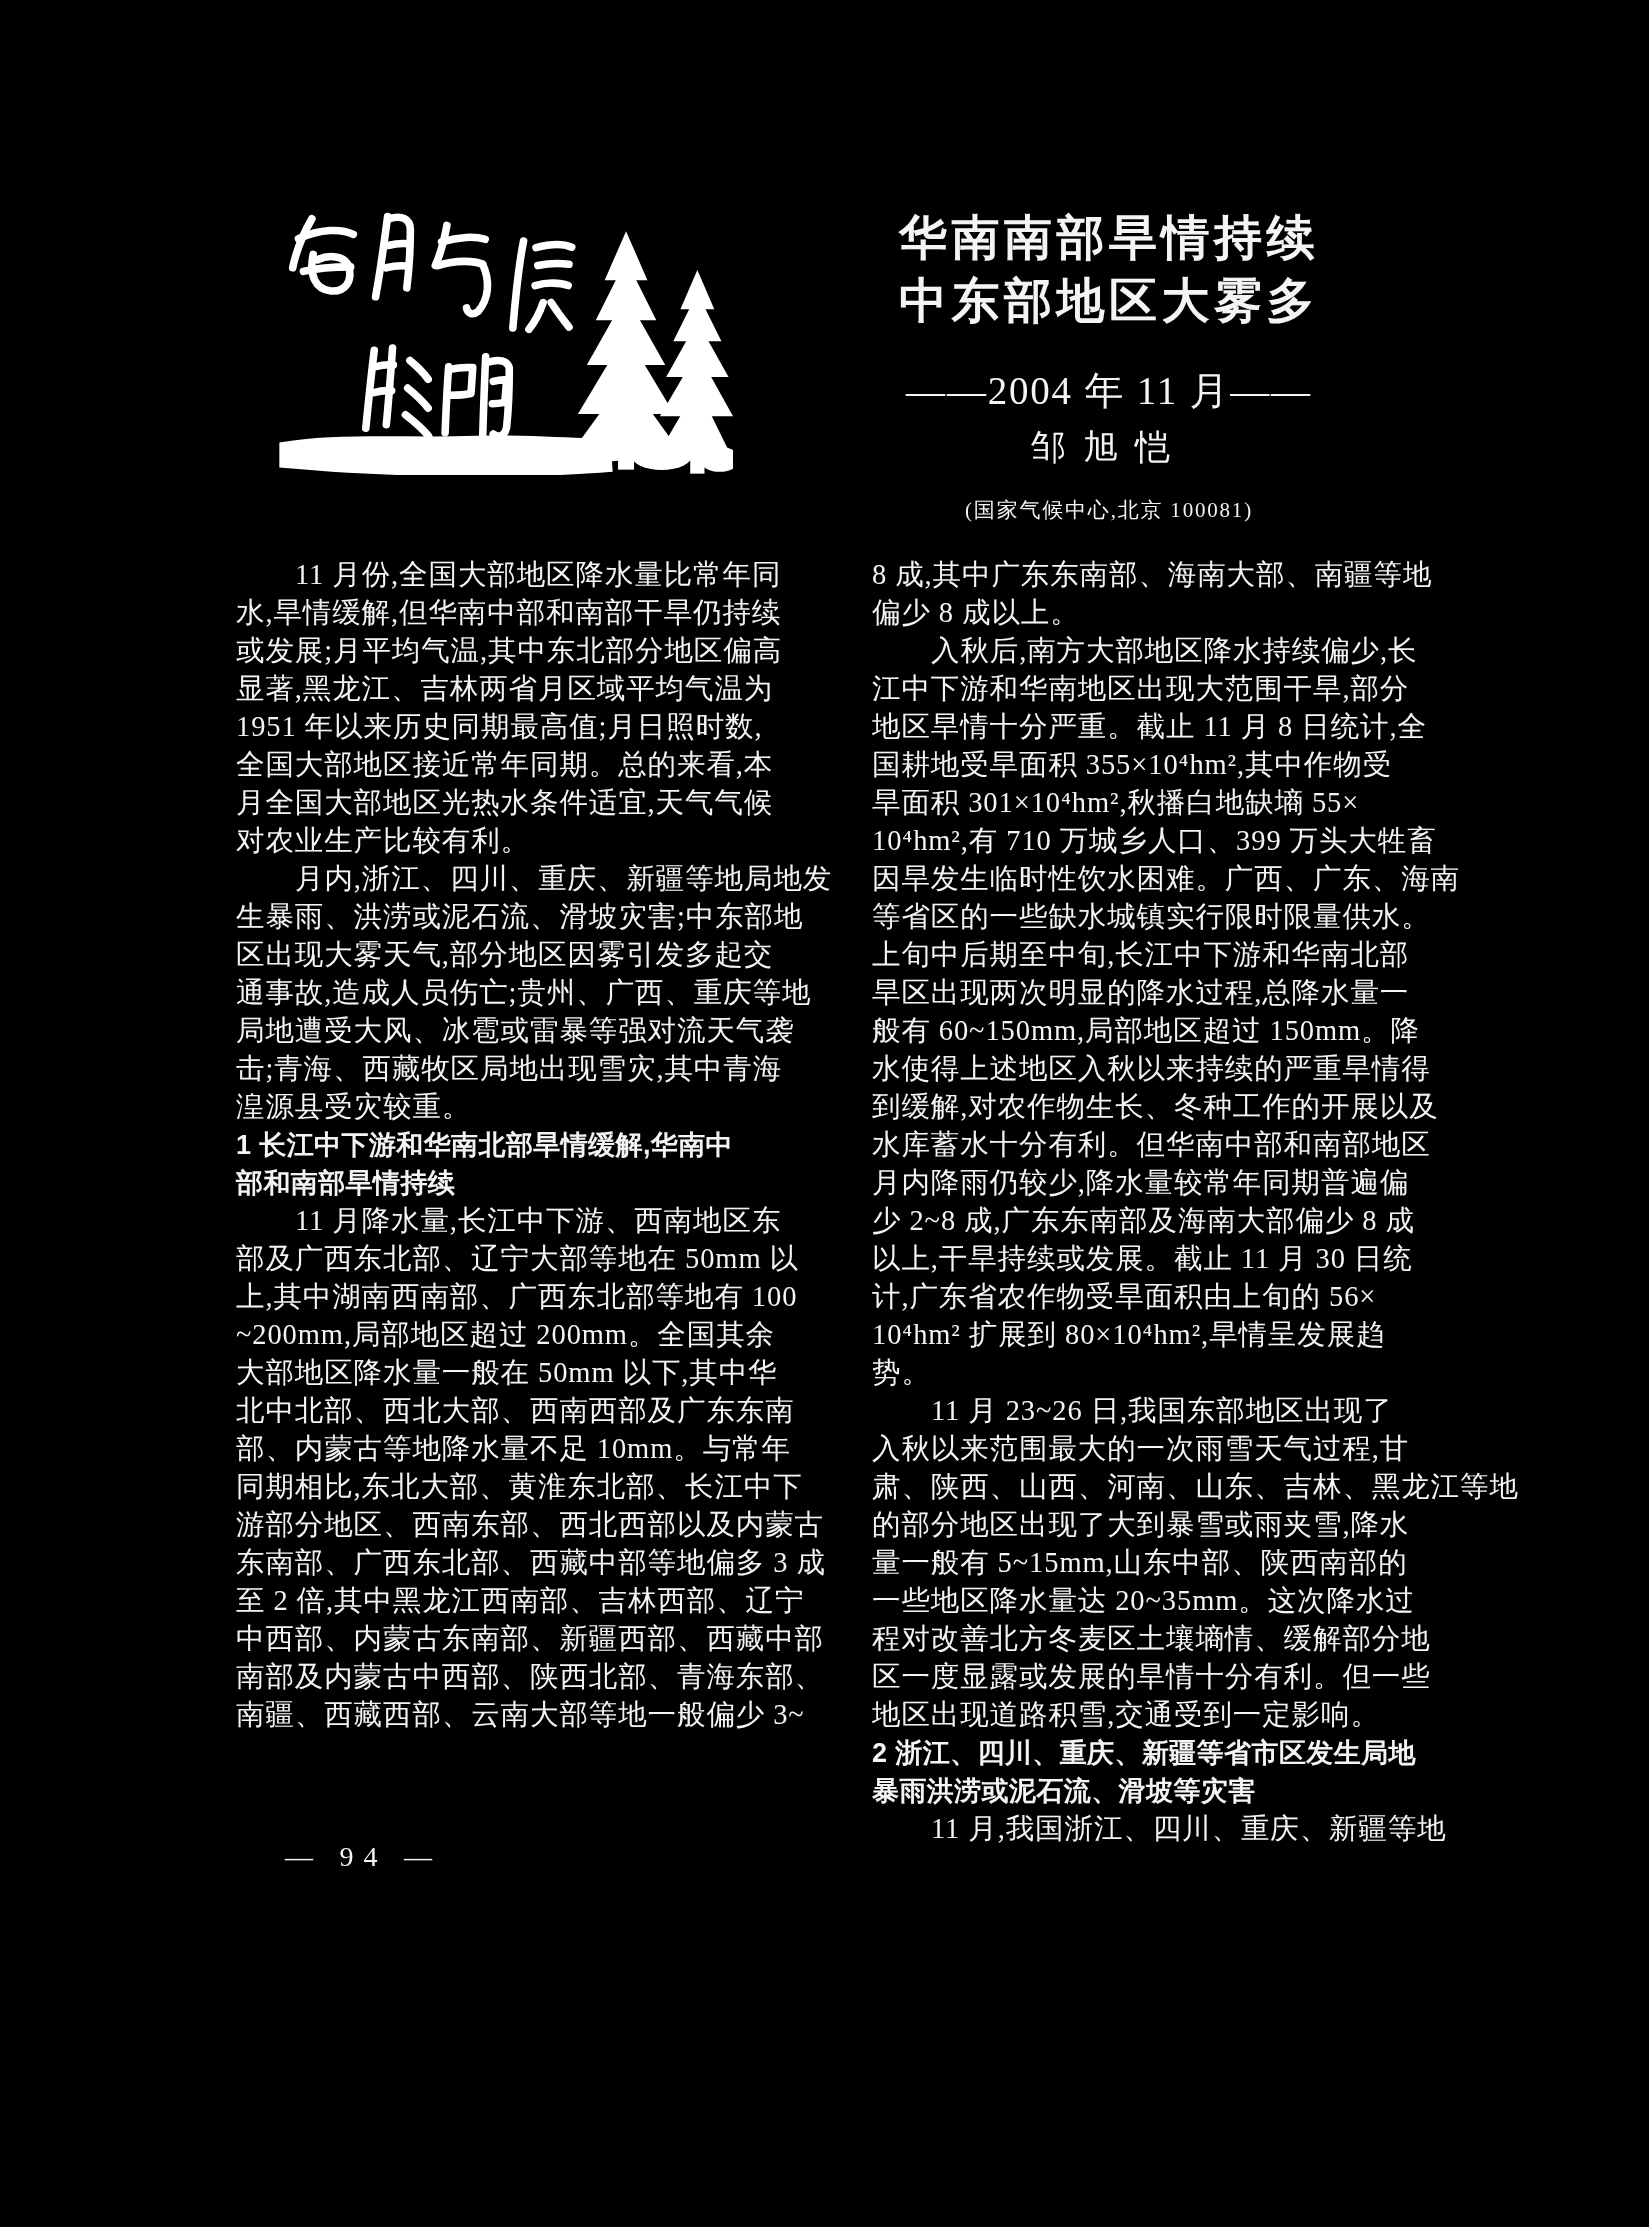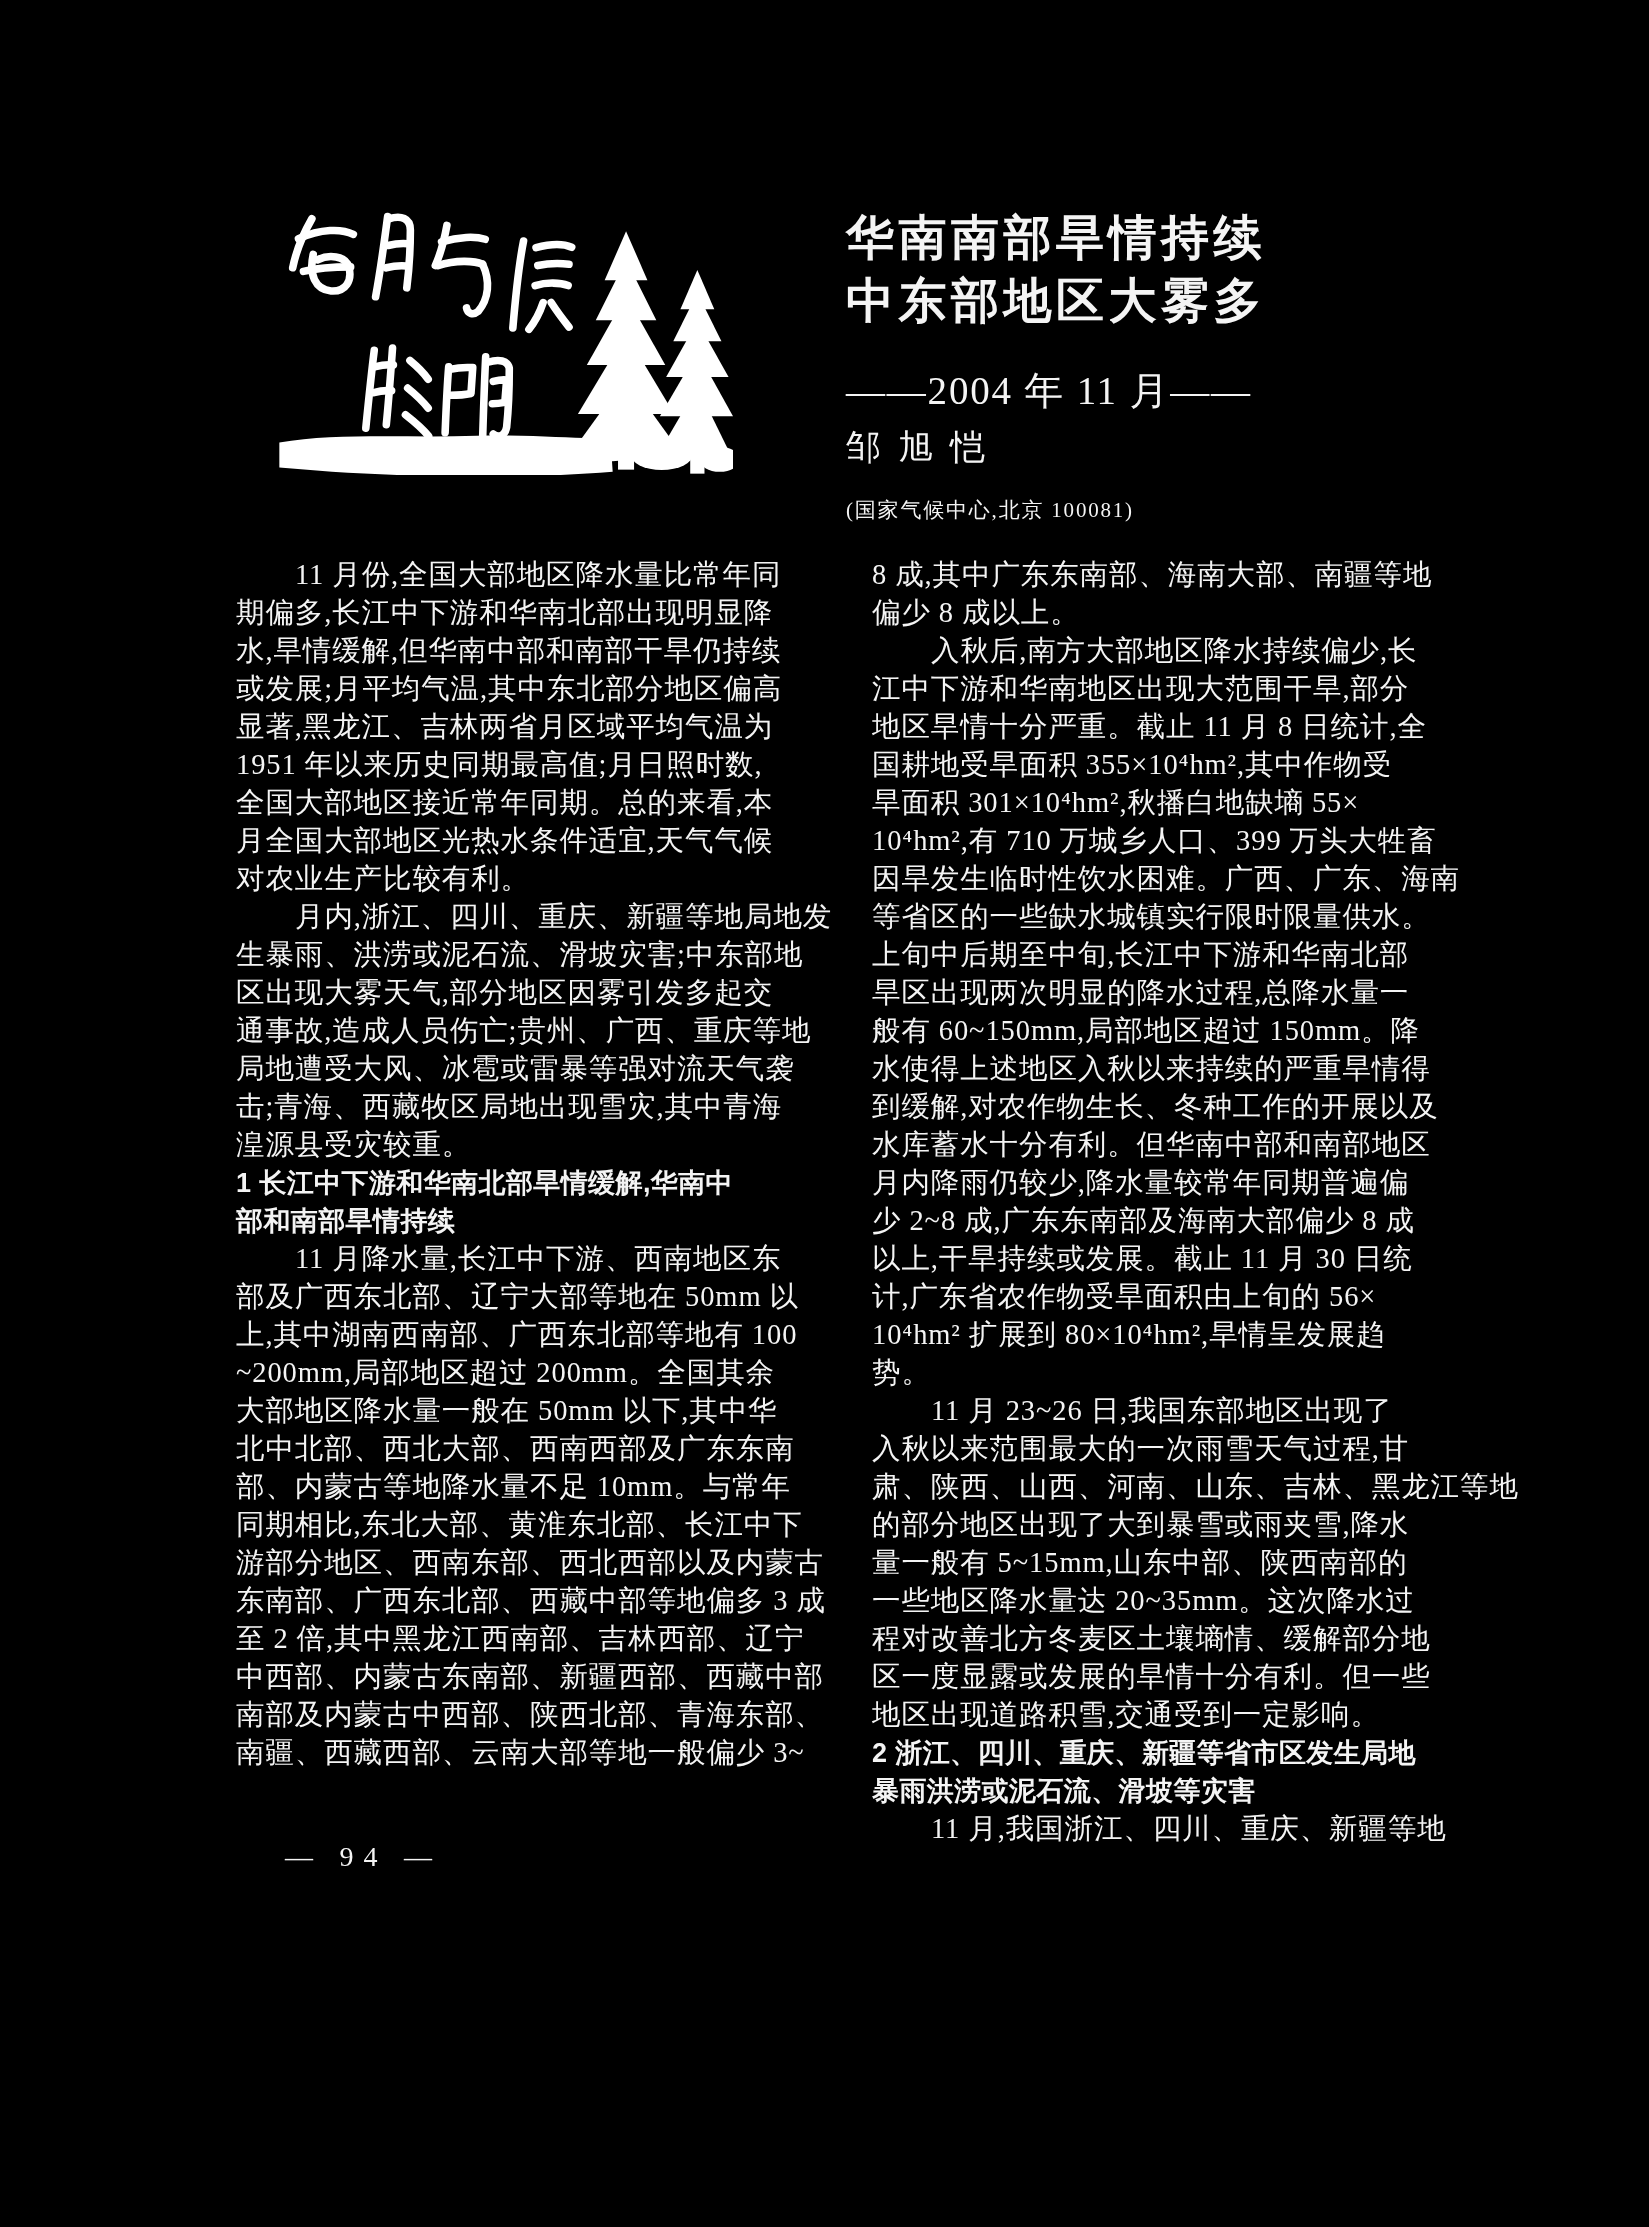--- a/index.html
+++ b/index.html
@@ -25,20 +25,21 @@
     height: 283px;
   }
   .masthead svg { width: 100%; height: 100%; display: block; }
 
   
   .title-block {
     position: absolute;
     left: 846px;
     top: 213px;
     width: 526px;
+    text-align: center;
   }
   .title-line {
     font-family: "Liberation Sans", "DejaVu Sans", sans-serif;
     font-weight: 700;
     font-size: 48px;
     line-height: 50px;
     letter-spacing: 4.5px;
     white-space: nowrap;
   }
   .title-line + .title-line { margin-top: 13.4px; }
@@ -173,21 +174,20 @@
   <div class="title-block">
     <div class="title-line">华南南部旱情持续</div>
     <div class="title-line">中东部地区大雾多</div>
     <div class="date-line">——2004 年 11 月——</div>
     <div class="author">邹旭恺</div>
     <div class="affiliation">(国家气候中心,北京  100081)</div>
   </div>
 
   <div class="column left">
       <div class="line i">11 月份,全国大部地区降水量比常年同</div>
-      <div class="line">期偏多,长江中下游和华南北部出现明显降</div>
       <div class="line">水,旱情缓解,但华南中部和南部干旱仍持续</div>
       <div class="line">或发展;月平均气温,其中东北部分地区偏高</div>
       <div class="line">显著,黑龙江、吉林两省月区域平均气温为</div>
       <div class="line">1951 年以来历史同期最高值;月日照时数,</div>
       <div class="line">全国大部地区接近常年同期。总的来看,本</div>
       <div class="line">月全国大部地区光热水条件适宜,天气气候</div>
       <div class="line">对农业生产比较有利。</div>
       <div class="line i">月内,浙江、四川、重庆、新疆等地局地发</div>
       <div class="line">生暴雨、洪涝或泥石流、滑坡灾害;中东部地</div>
       <div class="line">区出现大雾天气,部分地区因雾引发多起交</div>

